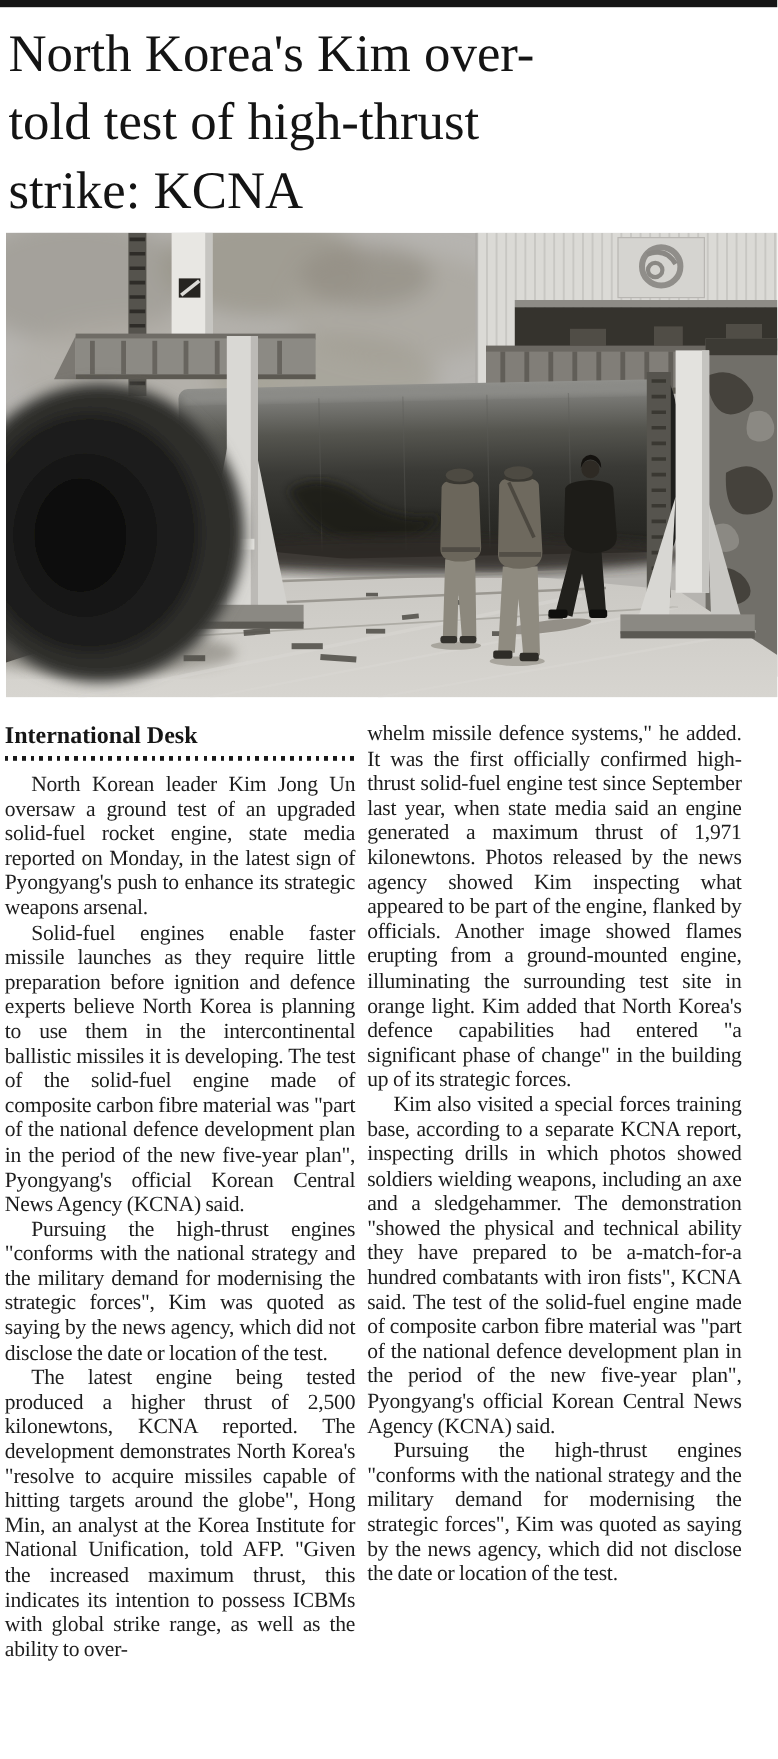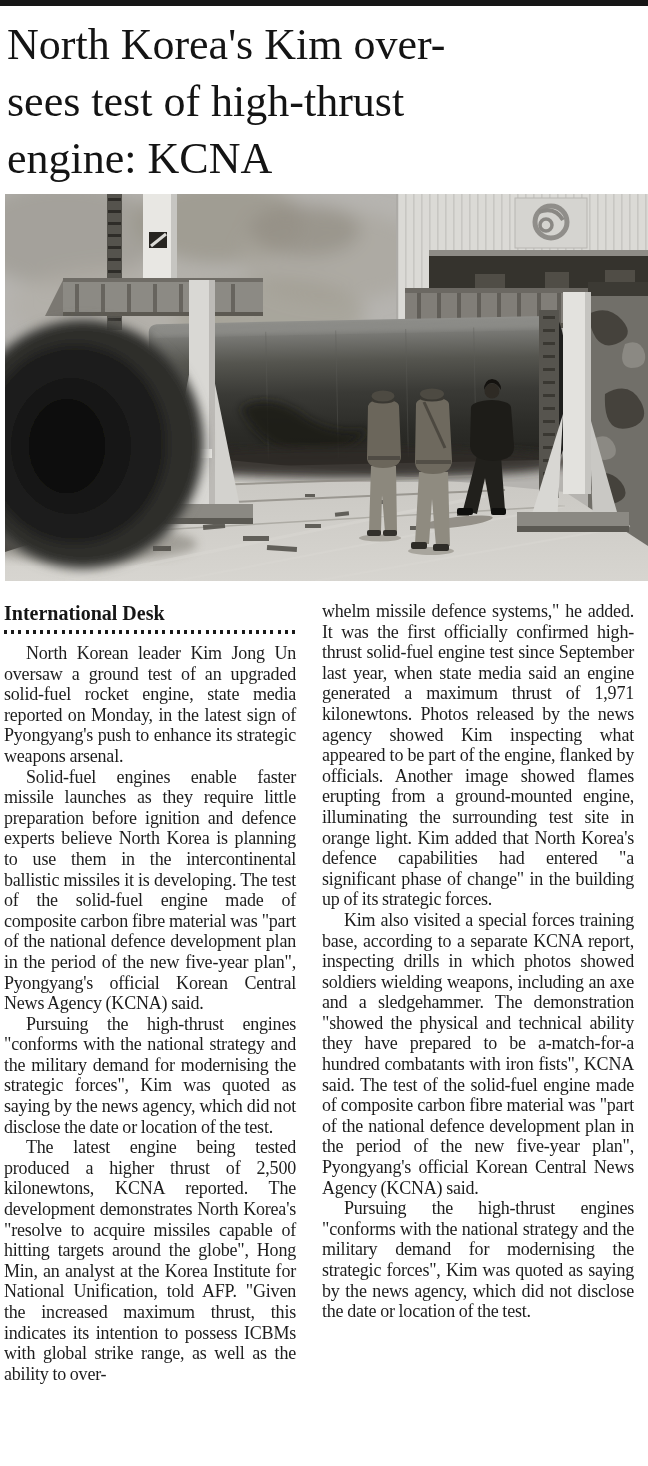--- a/index.html
+++ b/index.html
@@ -3,42 +3,42 @@
 <meta charset="utf-8">
 <style>
   html,body{margin:0;padding:0;background:#ffffff;}
   .page{position:relative;width:648px;height:1466px;background:#ffffff;overflow:hidden;
         font-family:"Liberation Serif",serif;color:#1d1d1d;}
   .top-bar{width:648px;height:6px;background:#161616;}
   .headline{margin:10px 10px 0 7px;font-size:44px;line-height:57px;font-weight:400;
             color:#141414;letter-spacing:0px;}
   .headline span{display:block;white-space:nowrap;}
   .photo-wrap{margin:7px 0 0 5px;width:643px;height:387px;line-height:0;}
-  .article{display:flex;margin:20px 14px 0 4px;gap:26px;}
+  .article{display:flex;margin:20px 14px 0 4px;gap:10px;}
   .col{text-align:justify;font-size:18px;line-height:20.6px;letter-spacing:-0.2px;word-spacing:-0.5px;}
   .col-left{width:292px;}
   .col-right{width:312px;}
   .byline{font-weight:700;font-size:20px;line-height:24px;color:#161616;letter-spacing:0;
           text-align:left;word-spacing:0;}
   .dotted-rule{height:4px;margin:5px 0 9px 0;
      background-image:repeating-linear-gradient(to right,#1a1a1a 0 3px,transparent 3px 7.2px);}
   .col p{margin:0;text-indent:22px;}
   .col p.no-indent{text-indent:0;}
 </style>
 </head>
 <body>
 
 <div class="page">
 
   <div class="top-bar"></div>
 
   <h1 class="headline">
     <span>North Korea's Kim over-</span>
-    <span>sees test of high-thrust</span>
-    <span>engine: KCNA</span>
+    <span>told test of high-thrust</span>
+    <span>strike: KCNA</span>
   </h1>
 
   <div class="photo-wrap">
     <svg width="643" height="387" viewBox="0 0 643 387" xmlns="http://www.w3.org/2000/svg" role="img">
       <defs>
         <linearGradient id="cylGrad" x1="0" y1="0" x2="0" y2="1">
           <stop offset="0" stop-color="#90908c"></stop>
             <stop offset=".1" stop-color="#787874"></stop>
           <stop offset=".28" stop-color="#55554f"></stop>
             <stop offset=".5" stop-color="#3a3a36"></stop>

